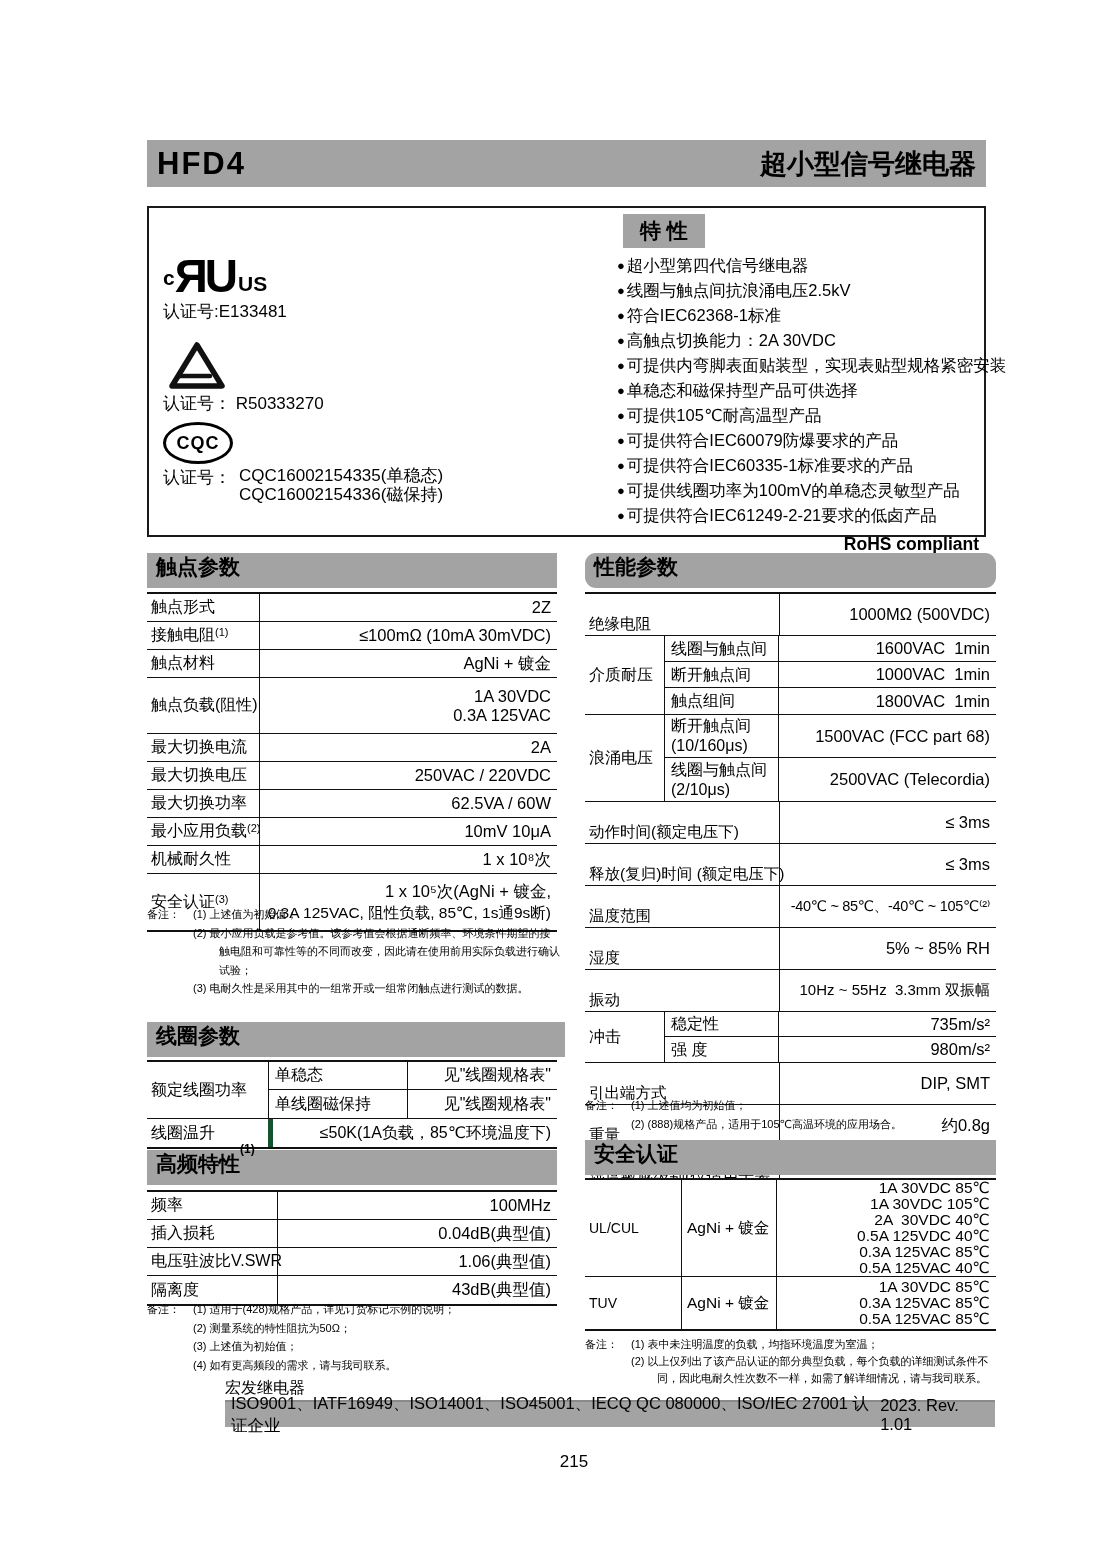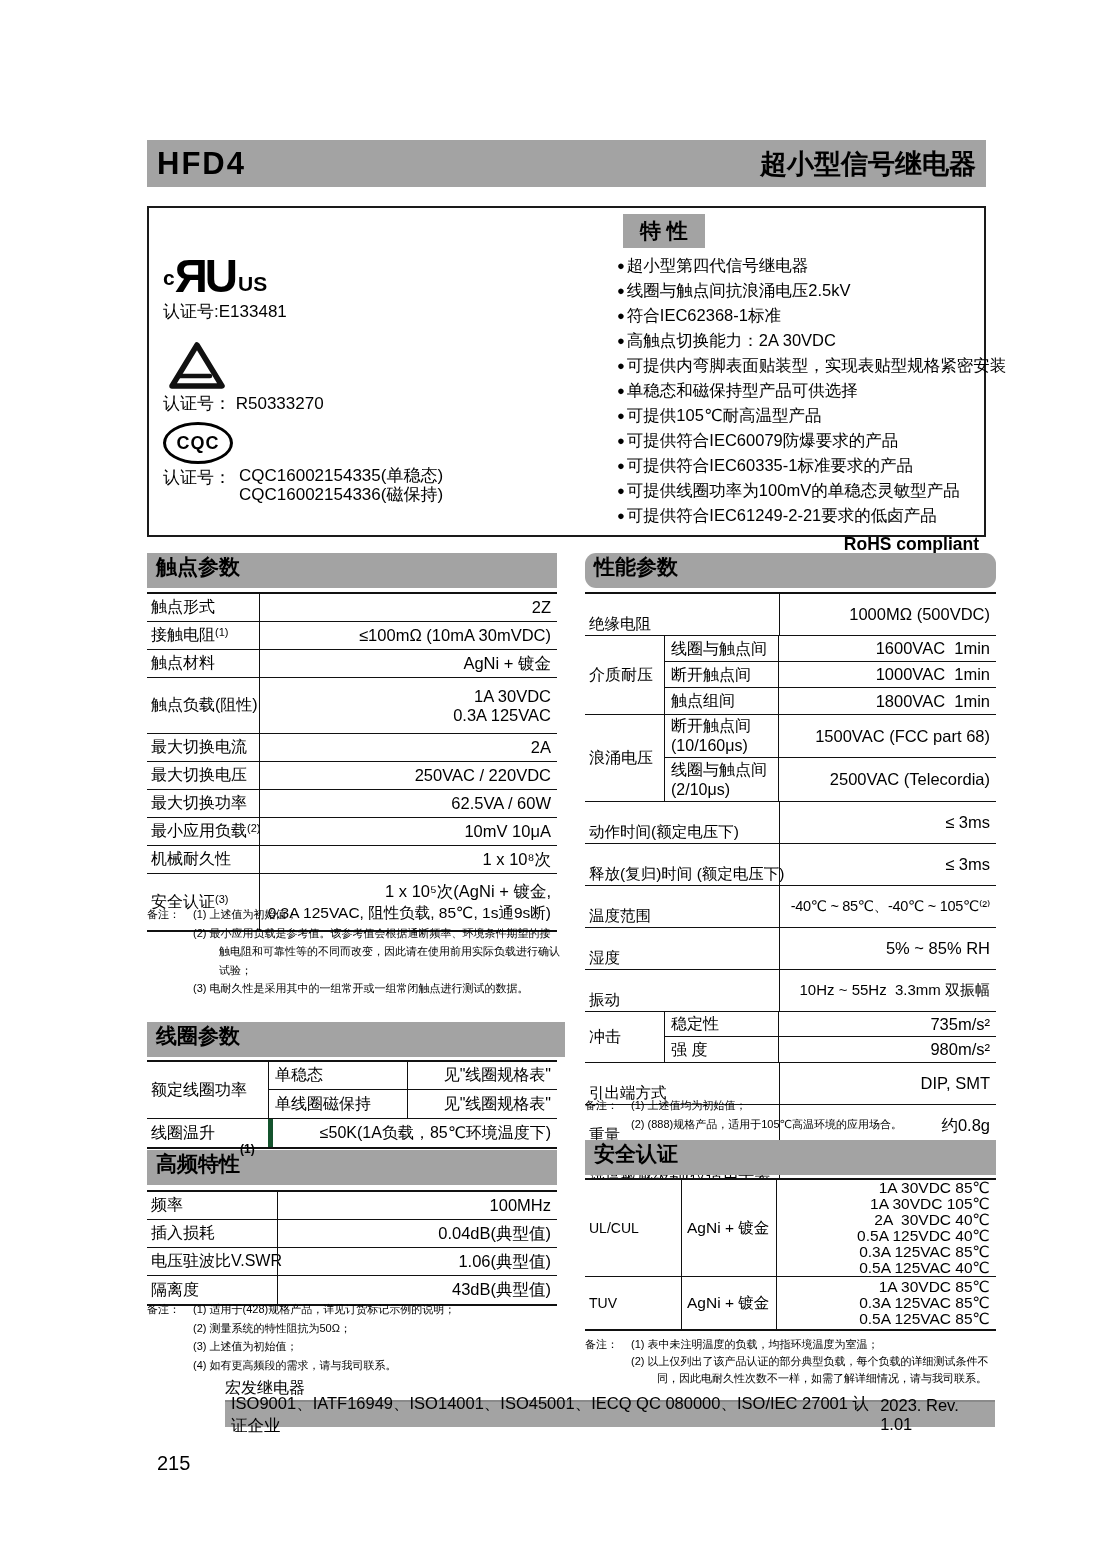--- a/index.html
+++ b/index.html
@@ -88,21 +88,21 @@
              font-size:14px; font-weight:normal; }
   .saf .smat { width:95px; border-right:1px solid #111; display:flex; align-items:center; padding-left:5px; font-size:15.5px; }
   .saf .sv { flex:1; display:flex; flex-direction:column; align-items:flex-end; justify-content:center; padding-right:6px; }
   .saf .sv div { font-size:15.5px; line-height:16px; white-space:pre; }
 
   
   .company { position:absolute; left:225px; top:1378px; font-size:16px; }
   .fband { position:absolute; left:225px; top:1400px; width:770px; height:27px;
            border-top:2px solid #8a8a8a; display:flex; align-items:center;
            justify-content:space-between; padding:0 6px; font-size:16.5px; }
-  .pageno { position:absolute; left:157px; top:1452px; width:848px; text-align:left; font-size:20px; }
+  .pageno { position:absolute; left:150px; top:1452px; width:848px; text-align:center; font-size:17px; }
 </style>
 </head>
 <body>
 
 <div class="page">
 
   <div class="hdr cy">
     <span class="model">HFD4</span>
     <span class="sub">超小型信号继电器</span>
   </div>

